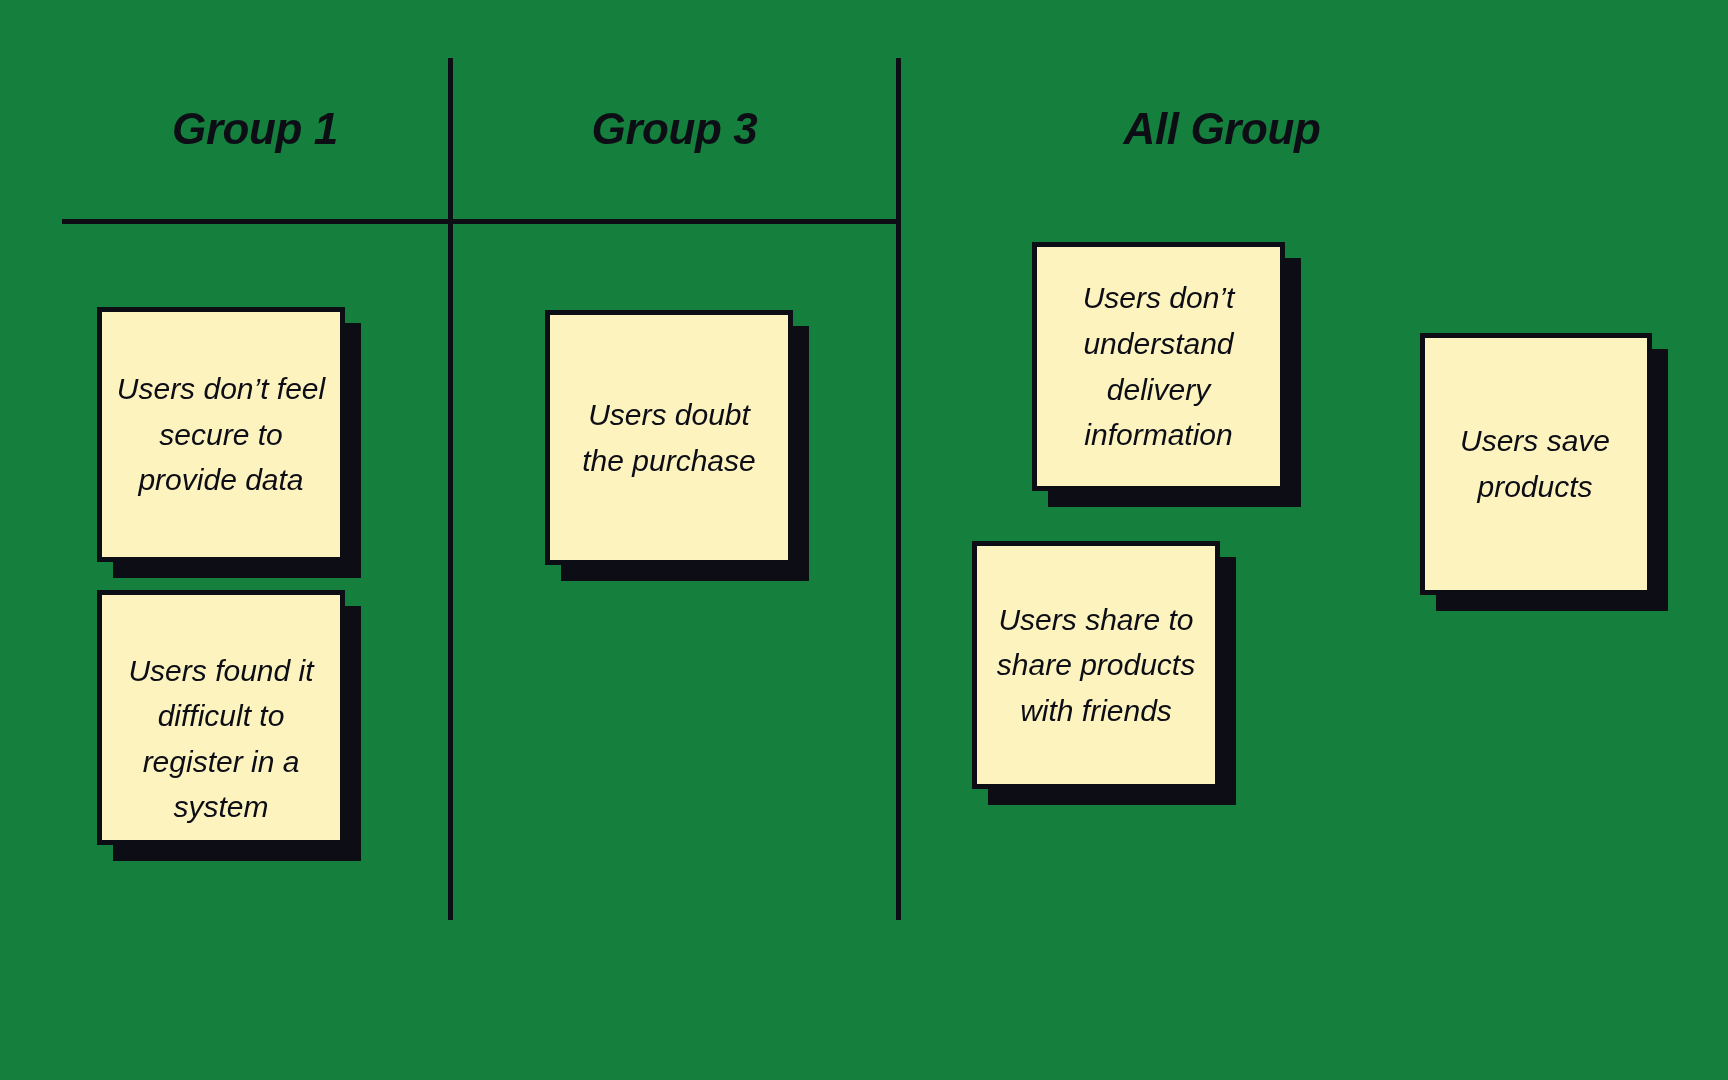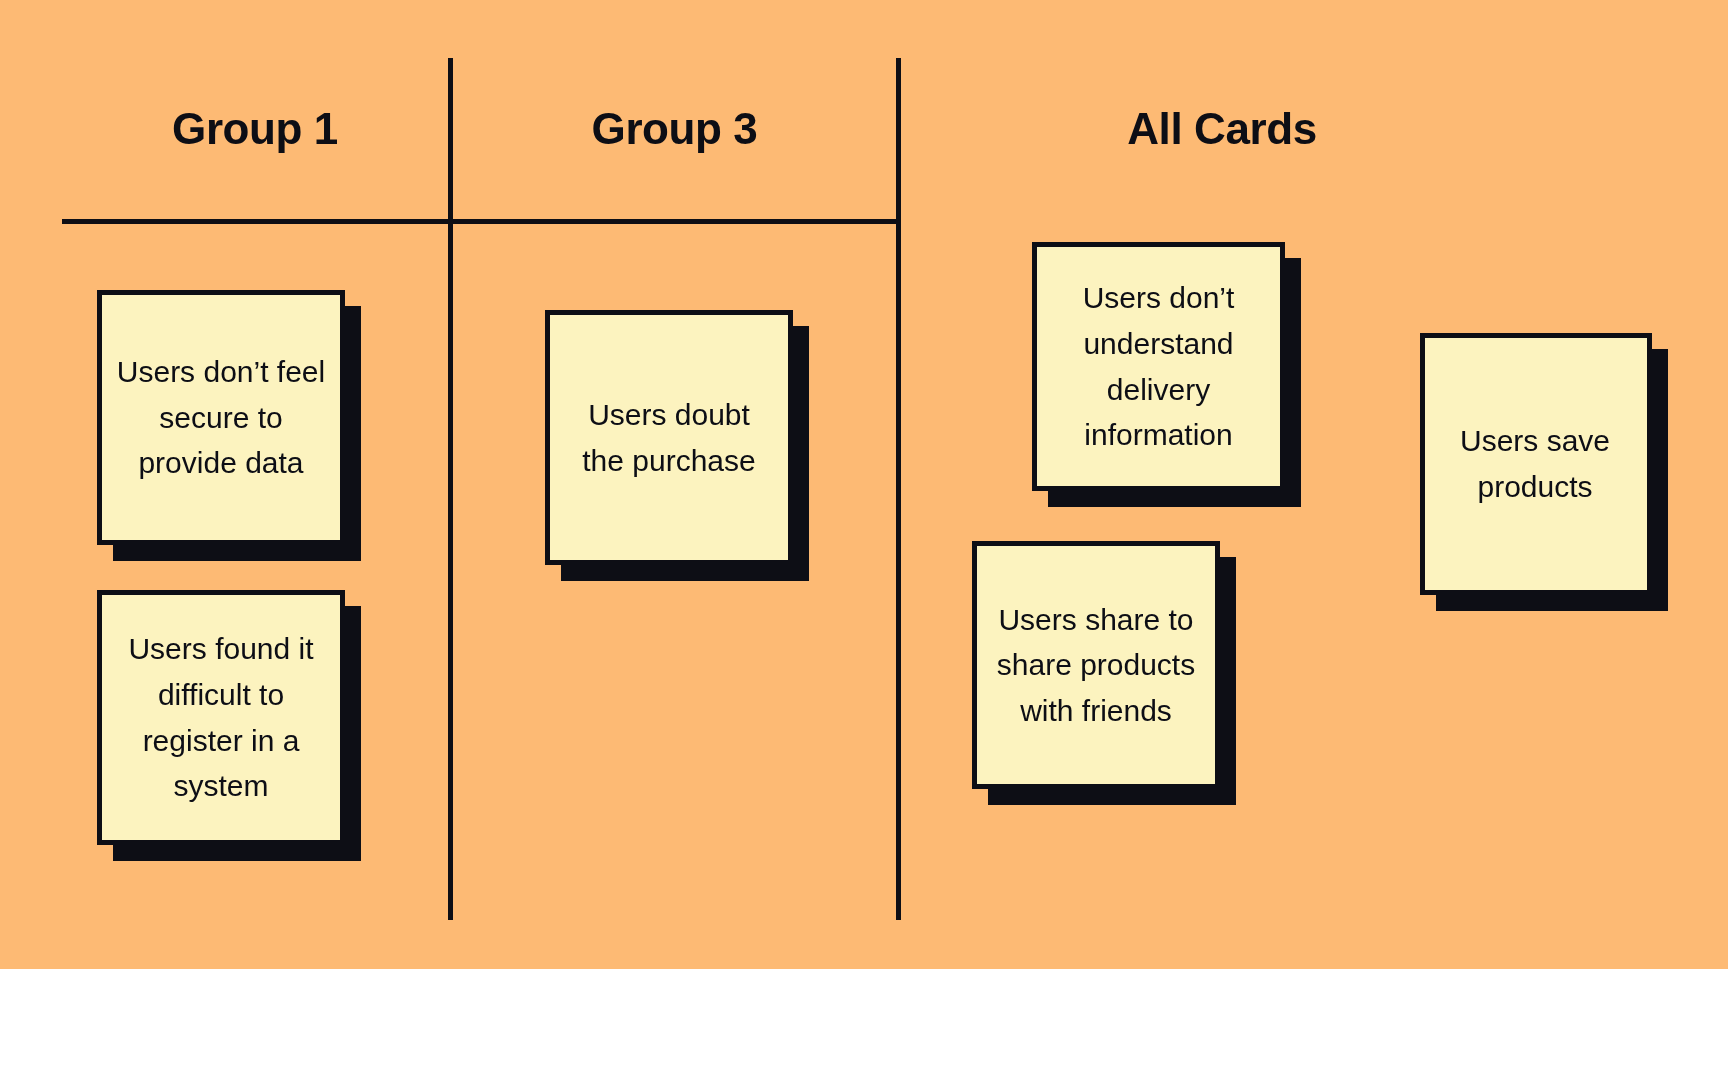--- a/index.html
+++ b/index.html
@@ -10,23 +10,24 @@
   }
   body {
     font-family: "Liberation Sans", sans-serif;
     color: #0d0e15;
     -webkit-font-smoothing: antialiased;
   }
 
   #board {
     position: relative;
     width: 1728px;
-    height: 969px;
-    background: #fdba74;
+    height: 1080px;
+    background: #15803d;
     overflow: hidden;
+    font-style: italic;
   }
 
   
   .divider-v {
     position: absolute;
     width: 5px;
     background: #0d0e15;
   }
   .divider-h {
     position: absolute;
@@ -74,27 +75,27 @@
   <div class="divider-v" style="left:448px; top:58px; height:862px;"></div>
 
   <div class="divider-v" style="left:896px; top:58px; height:862px;"></div>
 
   <div class="divider-h" style="left:62px; top:219px; width:839px;"></div>
 
   <div class="column-title" style="left:62px; top:104px; width:386px;">Group 1</div>
 
   <div class="column-title" style="left:453px; top:104px; width:443px;">Group 3</div>
 
-  <div class="column-title" style="left:1000px; top:104px; width:444px;">All Cards</div>
+  <div class="column-title" style="left:1000px; top:104px; width:444px;">All Group</div>
 
-  <div class="card" style="left:97px; top:290px; width:248px; height:255px; z-index:3;">
+  <div class="card" style="left:97px; top:307px; width:248px; height:255px; z-index:3;">
     <span class="card-text">Users don’t feel secure to provide data</span>
   </div>
 
-  <div class="card" style="left:97px; top:590px; width:248px; height:255px; z-index:3;">
+  <div class="card" style="left:97px; top:590px; width:248px; height:255px; z-index:3;align-items:flex-end;">
     <span class="card-text">Users found it difficult to register in a system</span>
   </div>
 
   <div class="card" style="left:545px; top:310px; width:248px; height:255px; z-index:3;">
     <span class="card-text">Users doubt the purchase</span>
   </div>
 
   <div class="card" style="left:1420px; top:333px; width:232px; height:262px; z-index:1;padding-left:12px;">
     <span class="card-text">Users save products</span>
   </div>

